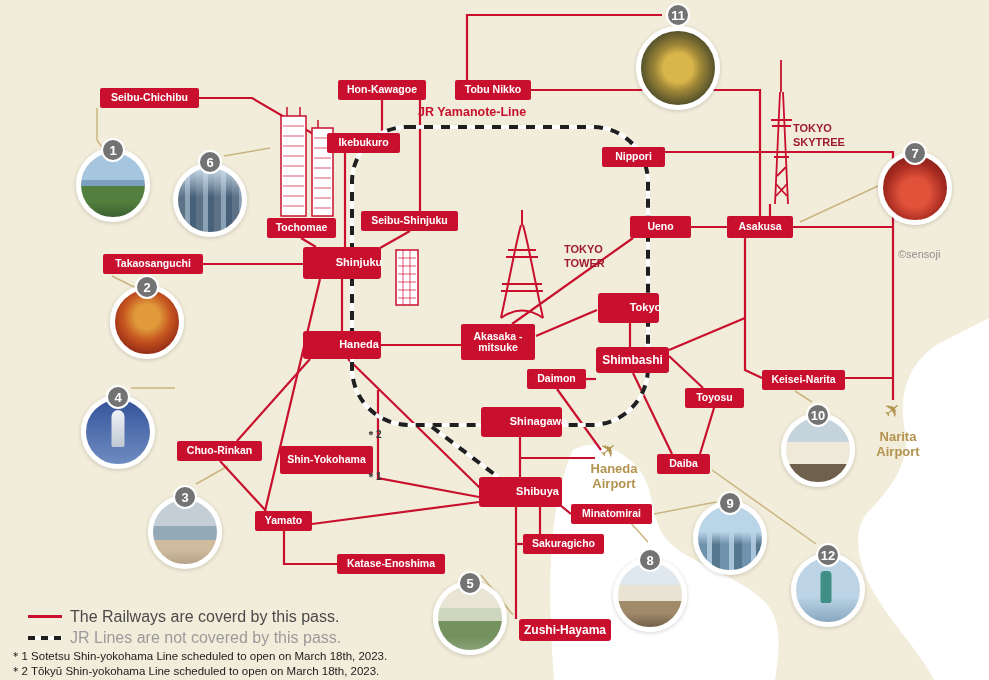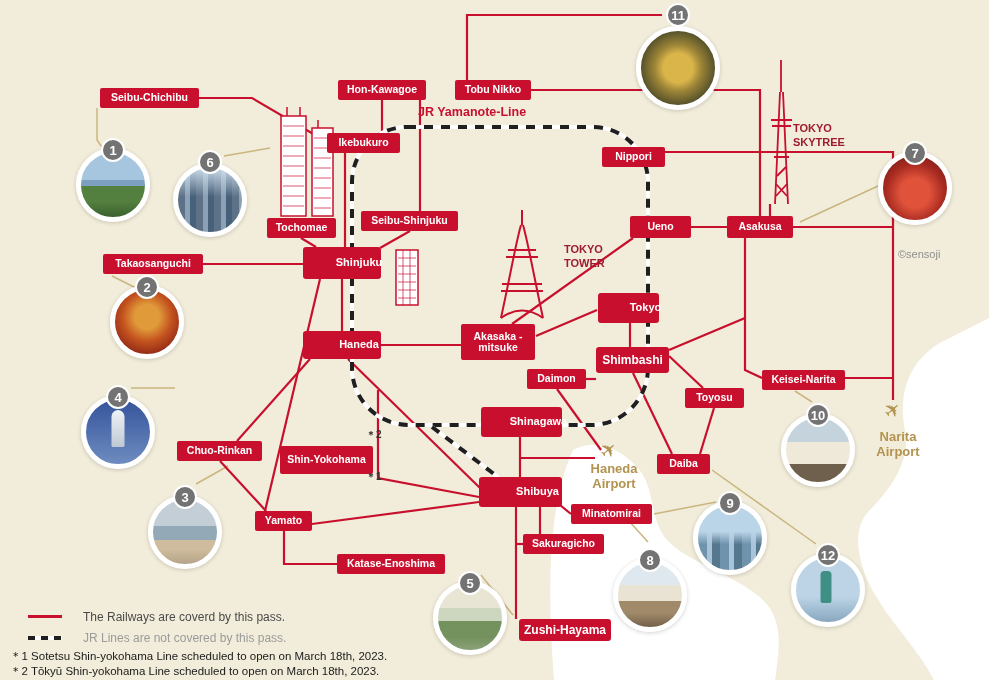--- a/index.html
+++ b/index.html
@@ -42,21 +42,21 @@
   .p12::after{content:"";position:absolute;left:47%;top:20%;width:11px;height:50%;background:#3f8f86;
               transform:translateX(-50%);border-radius:4px 4px 2px 2px;}
   .badge{position:absolute;z-index:6;width:24px;height:24px;border-radius:50%;background:#737373;
          color:#fff;font-weight:bold;font-size:13px;display:flex;align-items:center;justify-content:center;
          border:2px solid #fff;box-sizing:border-box;}
   .legend{position:absolute;left:28px;top:606px;z-index:6;}
   .lrow{display:flex;align-items:center;height:21px;}
   .lsample{width:34px;margin-right:8px;flex:0 0 auto;}
   .lsample.solid{height:3px;background:#c8102e;}
   .lsample.dashed{height:4px;background:repeating-linear-gradient(90deg,#1f1f1f 0 7px,#fff 7px 13px);}
-  .ltext{font-size:12px;color:#4a4a4a;margin-left:13px;}
+  .ltext{font-size:16px;color:#4a4a4a;}
   .ltext.gray{color:#9a9a9a;}
   .note{position:absolute;left:10px;z-index:6;font-size:11.5px;color:#1a1a1a;}
 </style>
 </head>
 <body>
 
 <div class="stage">
 
   <svg class="net" width="989" height="680" viewBox="0 0 989 680">
     <path fill="#ffffff" d="M573,450 C598,436 626,452 641,472 C656,494 649,520 668,541 C690,564 739,576 764,601 C784,621 779,651 775,680 L554,680 C548,598 546,510 573,450 Z"></path>

